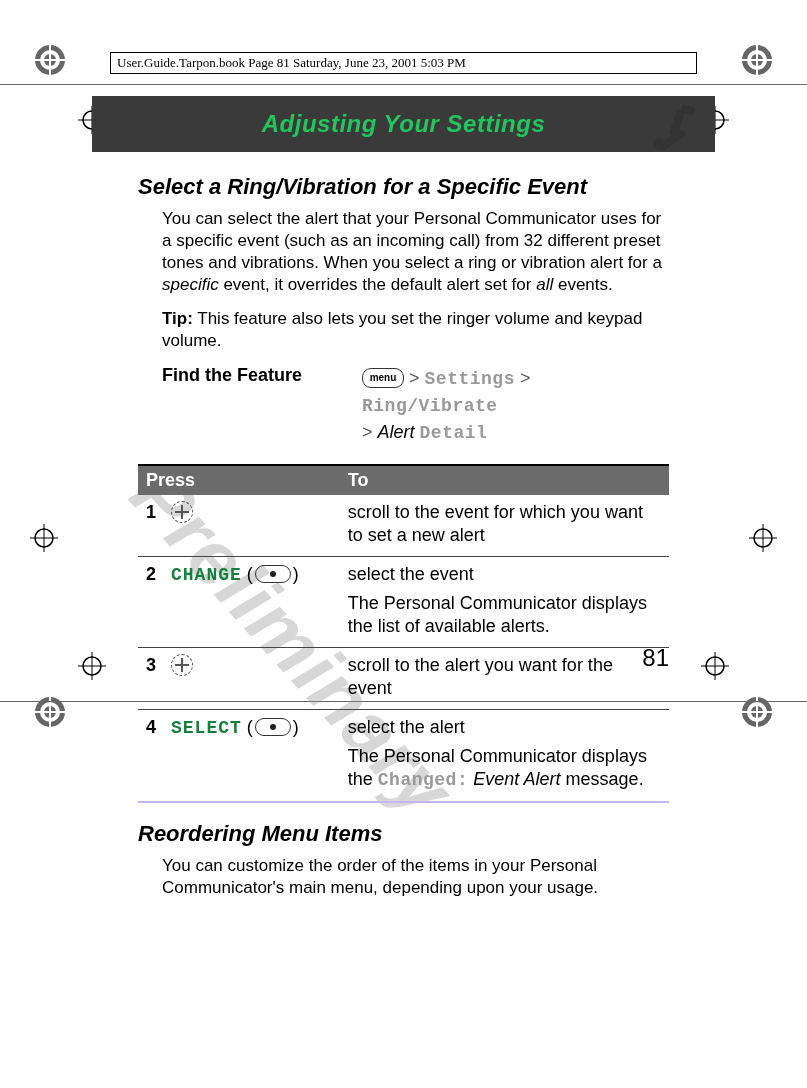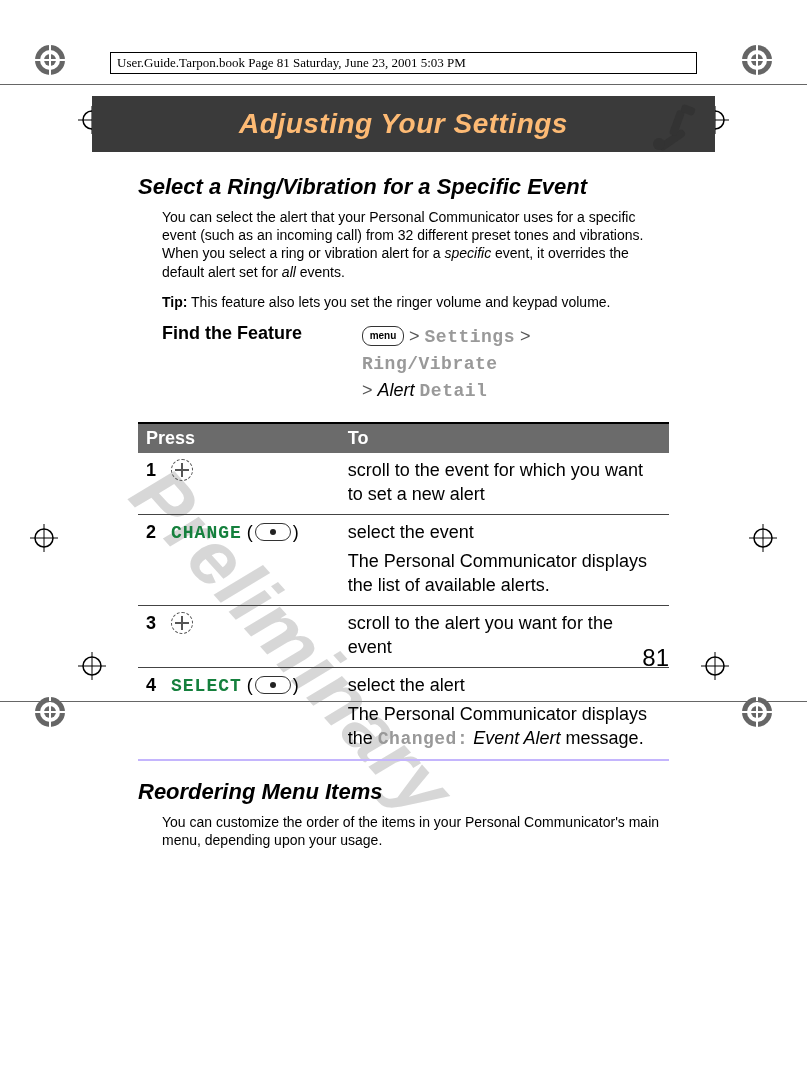--- a/index.html
+++ b/index.html
@@ -72,24 +72,24 @@
     position: absolute;
     left: 92px; right: 92px;
     top: 96px;
     height: 56px;
     background: #3a3a3a;
     display: flex;
     align-items: center;
     justify-content: center;
   }
   .chapter-title {
-    color: #fdba74;
+    color: #22c55e;
     font-style: italic;
     font-weight: 700;
-    font-size: 28px;
+    font-size: 24px;
     letter-spacing: .5px;
   }
   .tool-icon {
     position: absolute;
     right: 104px;
     top: 102px;
     width: 56px; height: 56px;
   }
   .tool-icon svg { display:block; }
 
@@ -99,21 +99,21 @@
     left: 138px; right: 138px;
     top: 172px;
   }
   h2.section {
     font-style: italic;
     font-weight: 800;
     font-size: 22px;
     margin: 2px 0 8px 0;
   }
   .body {
-    font-size: 14px;
+    font-size: 17px;
     line-height: 1.3;
   }
   .body p { margin: 0 0 12px 0; }
   .body em { font-style: italic; }
   .indent { margin-left: 24px; }
 
   .feature-row {
     display: flex;
     font-size: 18px;
     margin: 4px 0 18px 24px;

